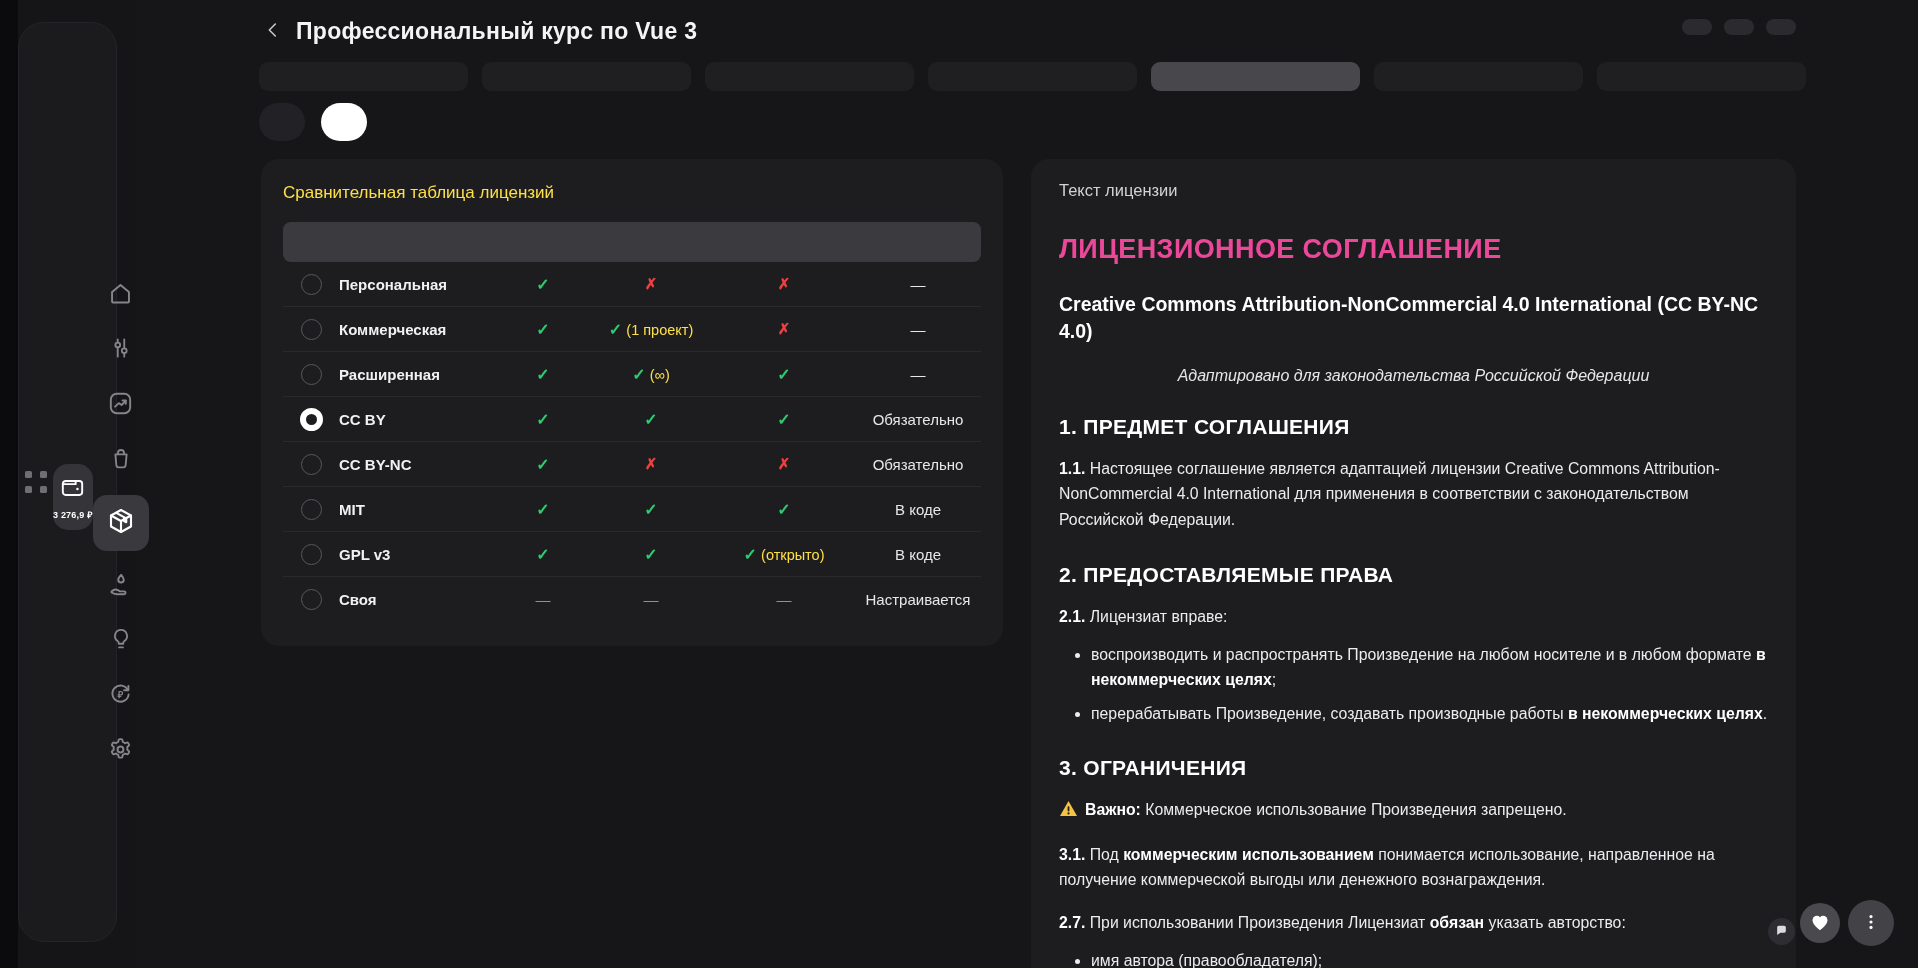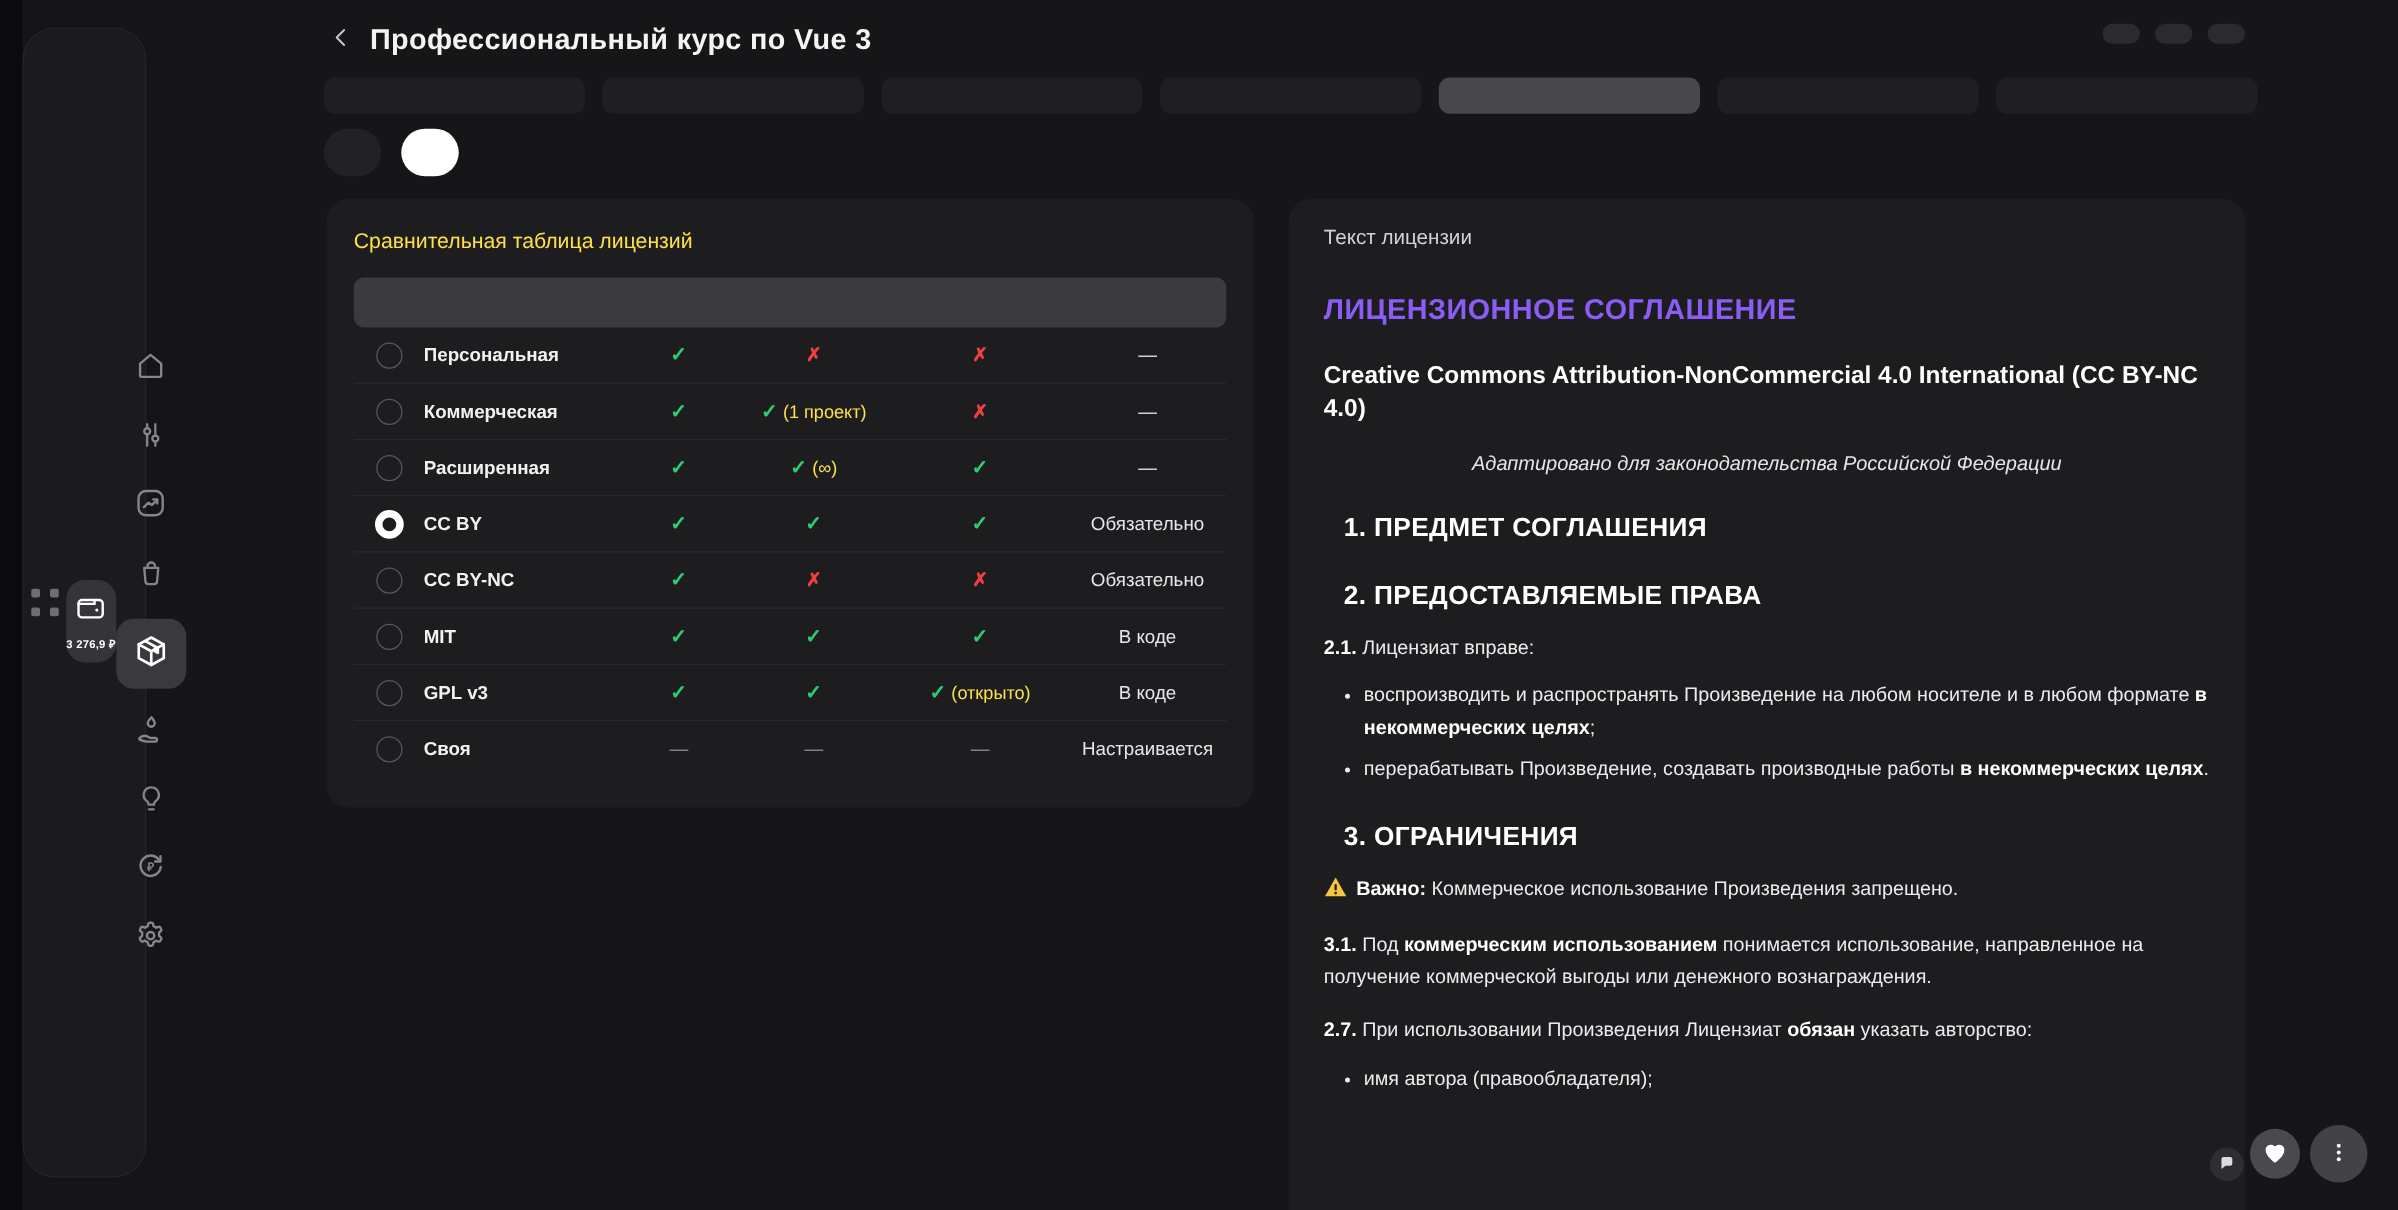--- a/index.html
+++ b/index.html
@@ -61,24 +61,24 @@
   .cx{color:#ef4040;font-weight:700;font-size:15px;}
   .note{color:#fde047;font-size:14.5px;}
   .dash{color:#8f8f94;}
   .attr{color:#e7e7e9;}
   .radio{width:21px;height:21px;border-radius:50%;border:1.6px solid #57585c;display:inline-block;
     vertical-align:middle;cursor:pointer;background:transparent;}
   .radio.sel{width:23px;height:23px;border:6.5px solid #fff;}
 
   
   .panel-title{font-size:16.5px;color:#d2d2d5;font-weight:400;}
-  .lic h1{font-size:23px;font-weight:800;color:#8b5cf6;margin:34px 0 0;letter-spacing:.4px;}
+  .lic h1{font-size:27px;font-weight:800;color:#ec4899;margin:34px 0 0;letter-spacing:.4px;}
   .lic h2{font-size:19.5px;font-weight:700;color:#fff;margin:26px 0 0;line-height:1.38;}
   .lic .em-line{font-style:italic;font-size:16px;margin-top:22px;color:#e6e6e8;text-align:center;}
-  .lic h3{font-size:21px;font-weight:800;color:#fff;margin:30px 16px 0;letter-spacing:.3px;}
+  .lic h3{font-size:21px;font-weight:800;color:#fff;margin:30px 0 0;letter-spacing:.3px;}
   .lic p{font-size:15.8px;line-height:1.62;margin:17px 0 0;color:#ececee;}
   .lic ul{margin:13px 0 0;padding-left:32px;}
   .lic li{font-size:15.8px;line-height:1.6;margin-top:8px;color:#ececee;}
   .lic b{font-weight:700;color:#fff;}
   .warn-icon{display:inline-block;vertical-align:-2px;margin-right:7px;}
 
   
   .fab{position:absolute;border:none;border-radius:50%;display:flex;align-items:center;
     justify-content:center;cursor:pointer;z-index:9;}
   .fab-chat{left:1768px;top:918px;width:27px;height:27px;background:#2e2e32;color:#dcdcde;}
@@ -313,20 +313,21 @@
   </div>
 </section>
 
 <section class="card card-right">
   <div class="panel-title">Текст лицензии</div>
   <div class="lic" id="lic-body">
       <h1>ЛИЦЕНЗИОННОЕ СОГЛАШЕНИЕ</h1>
       <h2>Creative Commons Attribution-NonCommercial 4.0 International (CC BY-NC 4.0)</h2>
       <div class="em-line">Адаптировано для законодательства Российской Федерации</div>
       <h3>1. ПРЕДМЕТ СОГЛАШЕНИЯ</h3>
+      <p><b>1.1.</b> Настоящее соглашение является адаптацией лицензии Creative Commons Attribution-NonCommercial 4.0 International для применения в соответствии с законодательством Российской Федерации.</p>
       <h3>2. ПРЕДОСТАВЛЯЕМЫЕ ПРАВА</h3>
       <p><b>2.1.</b> Лицензиат вправе:</p>
       <ul>
         <li>воспроизводить и распространять Произведение на любом носителе и в любом формате <b>в некоммерческих целях</b>;</li>
         <li>перерабатывать Произведение, создавать производные работы <b>в некоммерческих целях</b>.</li>
       </ul>
       <h3>3. ОГРАНИЧЕНИЯ</h3>
       <p><span class="warn-icon"><svg width="19" height="17" viewBox="0 0 19 17">
             <path d="M9.5 1 18 16H1Z" fill="#f6c445"></path>
             <rect x="8.6" y="6.2" width="1.8" height="5.2" rx=".9" fill="#231f10"></rect>

